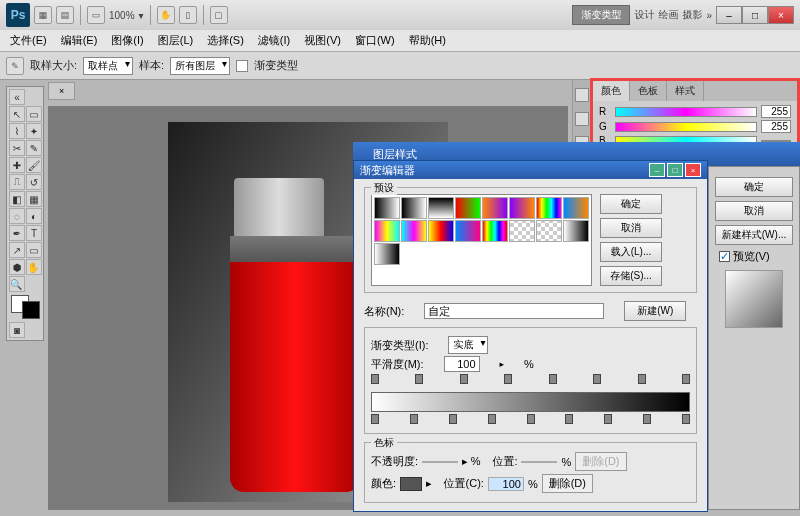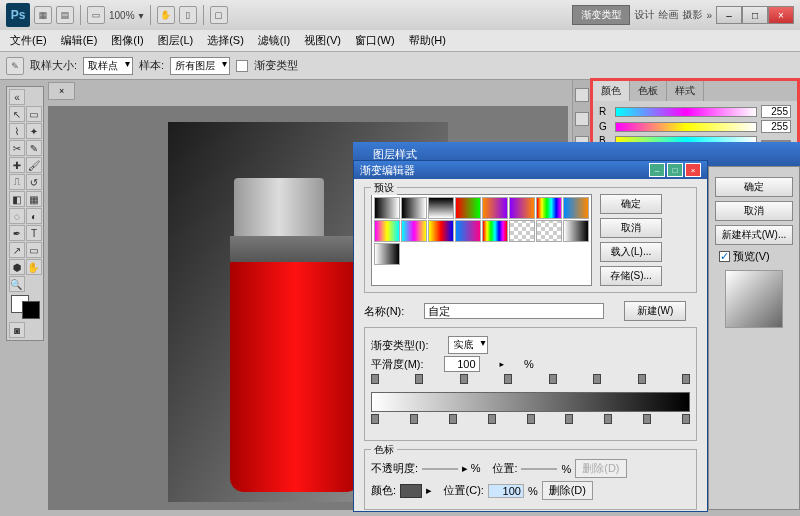--- a/index.html
+++ b/index.html
@@ -258,21 +258,21 @@
         </div>
       </div>
     </div>
 
     <div class="row">
       <span class="lab">名称(N):</span>
       <input type="text" style="width: 180px;" value="自定">
       <div class="btn">新建(W)</div>
     </div>
 
-    <div class="fieldset" style="padding-bottom:12px">
+    <div class="fieldset" style="padding-bottom:5px">
       <div class="row" style="margin:2px 0">
         <span class="lab">渐变类型(I):</span>
         <div class="optsel">实底</div>
       </div>
       <div class="row" style="margin:2px 0">
         <span class="lab">平滑度(M):</span>
         <input type="text" style="width: 36px; text-align: right;" value="100">
         <span style="font-size:9px">▸</span>
         <span>%</span>
       </div>

